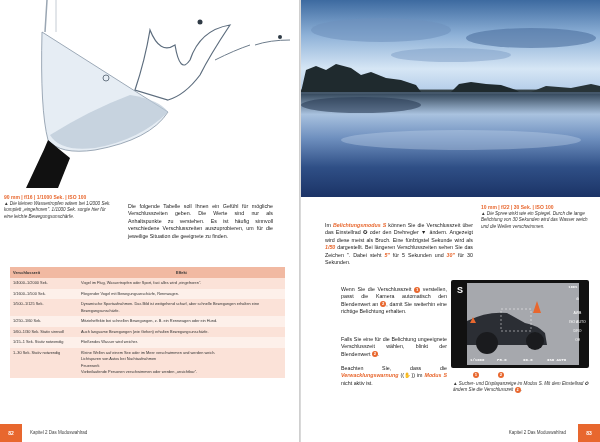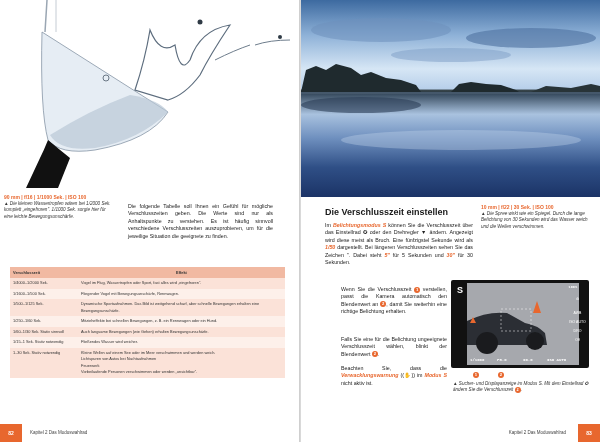--- a/index.html
+++ b/index.html
@@ -110,21 +110,20 @@
    <ellipse cx="150" cy="55" rx="60" ry="7" fill="#7d9dc6" opacity="0.5"></ellipse>
    <path d="M0 92 L5 70 L15 66 L25 70 L35 64 L50 68 L60 75 L70 72 L85 78 L100 80 L115 85 L120 92 Z" fill="#1f2a2e"></path>
    <path d="M150 92 L158 84 L170 82 L185 84 L200 85 L215 90 L218 92 Z" fill="#1f2a2e"></path>
    <path d="M230 92 L245 86 L270 88 L290 84 L299 86 L299 92 Z" fill="#283438"></path>
    <rect x="0" y="92" width="299" height="2" fill="#45586b"></rect>
    <ellipse cx="60" cy="105" rx="60" ry="8" fill="#2a3c55" opacity="0.6"></ellipse>
    <ellipse cx="160" cy="140" rx="120" ry="10" fill="#c8daef" opacity="0.35"></ellipse>
   </svg>
  </div>
 
- <div class="h2" style="left:24px;top:207px">Die Verschlusszeit einstellen</div>
 
  <div class="body-text" style="left:24px;top:222px;width:148px">
   <span>Im </span><span class="hl">Belichtungsmodus S</span><span> können Sie die Verschlusszeit über das Einstellrad ✪ oder den Drehregler ▼ ändern. Angezeigt wird diese meist als Bruch. Eine fünfzigstel Sekunde wird als </span><span class="hl">1/50</span><span> dargestellt. Bei längeren Verschlusszeiten sehen Sie das Zeichen ". Dabei steht </span><span class="hl">5"</span><span> für 5 Sekunden und </span><span class="hl">30"</span><span> für 30 Sekunden.</span>
  </div>
 
  <div class="body-text" style="left:40px;top:286px;width:106px">
   <span>Wenn Sie die Verschlusszeit </span><span class="num">1</span><span> verstellen, passt die Kamera automatisch den Blendenwert an </span><span class="num">2</span><span>, damit Sie weiterhin eine richtige Belichtung erhalten.</span>
  </div>
 
  <div class="body-text" style="left:40px;top:336px;width:106px">

